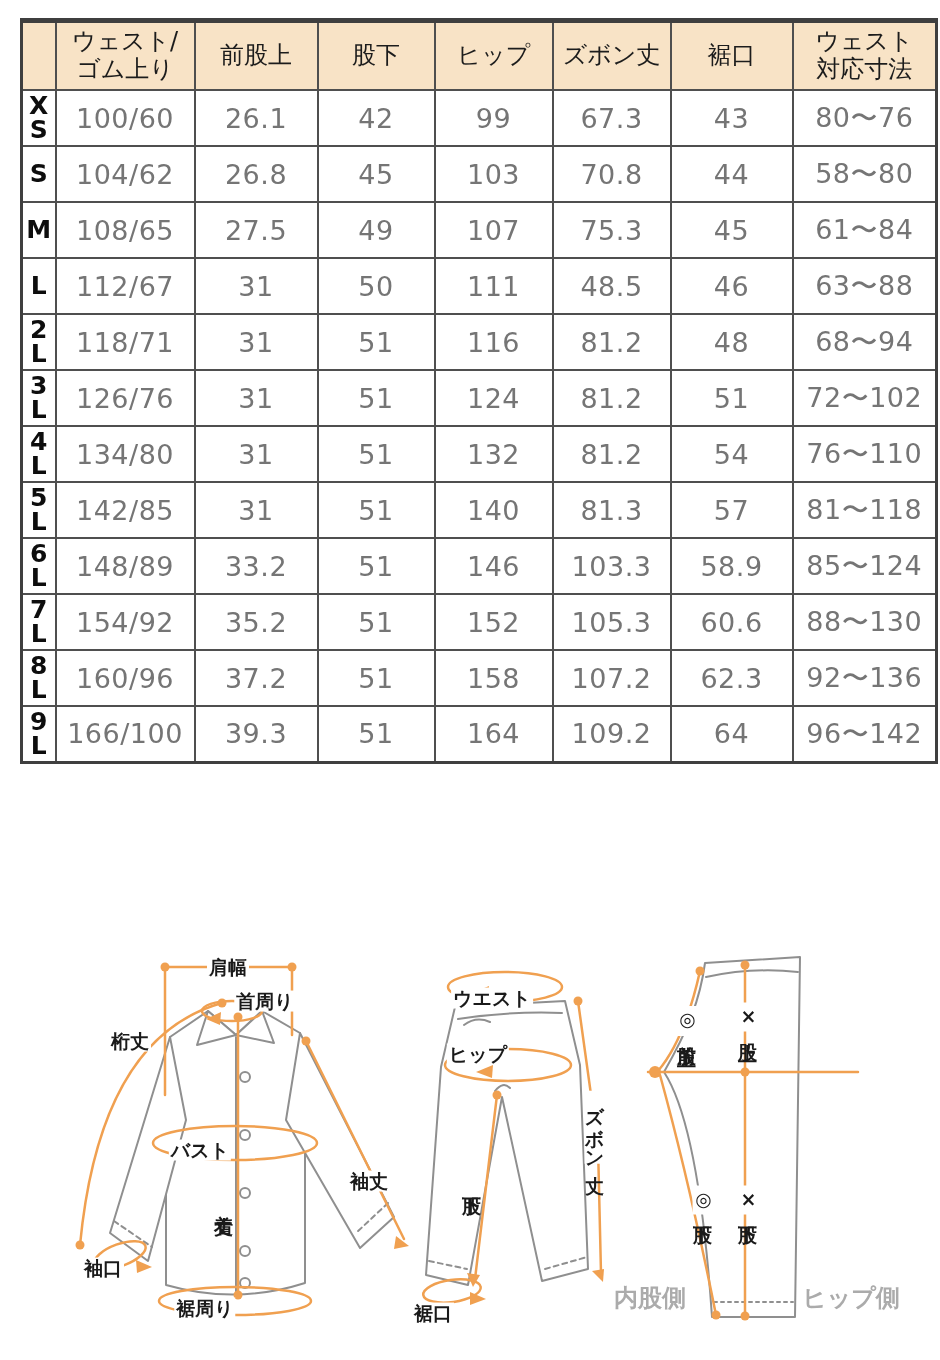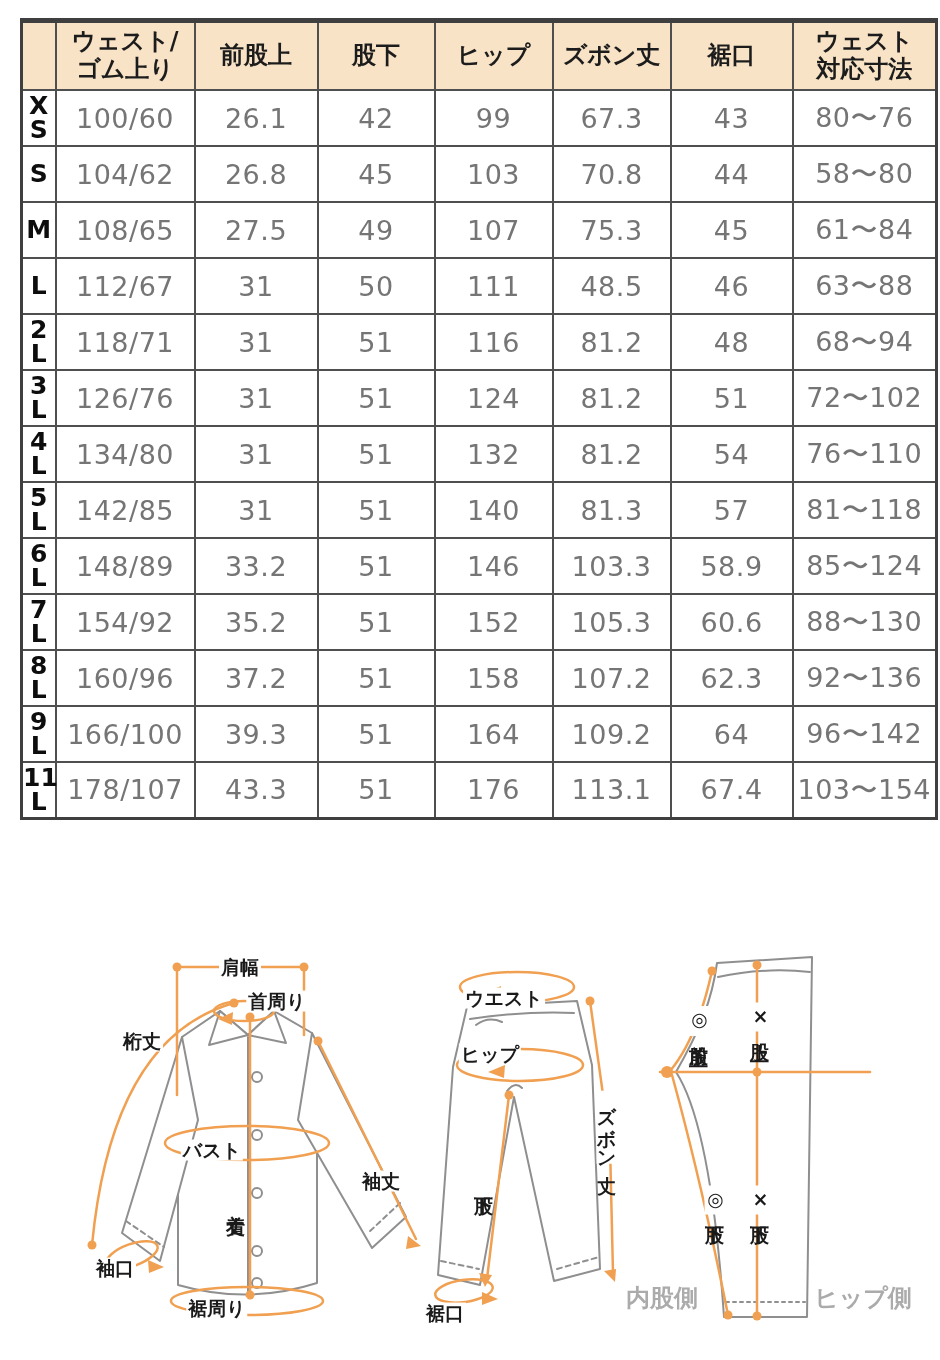--- a/index.html
+++ b/index.html
@@ -20,41 +20,41 @@
     border-top-width:5px;
   }
   table.size-table th,table.size-table td{
     border:2px solid #4f4f4f;
     text-align:center;vertical-align:middle;
     padding:0;
   }
   table.size-table thead th{
     background:#f8e3c6;
     color:#1c1c1c;
-    font-size:24px;font-weight:700;
+    font-size:24px;font-weight:400;
     line-height:1.15;
     white-space:pre-line;
     height:66px;
   }
   table.size-table tbody tr{height:56px;}
   table.size-table tbody td{
     color:#757575;
     font-size:27px;font-weight:400;
     letter-spacing:0.5px;
   }
   table.size-table .size-cell{
     background:#ffffff;
     color:#0d0d0d;
     font-size:25px;font-weight:600;
     line-height:0.95;
     white-space:pre-line;
     text-align:center;
   }
   
-  .diagrams{position:absolute;left:12px;top:945px;width:768px;height:415px;}
+  .diagrams{position:absolute;left:0;top:945px;width:768px;height:415px;}
   .diagrams svg{position:absolute;left:0;top:0;}
   .dlabel{
     position:absolute;
     transform:translate(-50%,-50%);
     font-size:19px;font-weight:700;color:#1a1a1a;
     background:#ffffff;padding:0 2px;
     white-space:nowrap;line-height:1.1;
     z-index:2;
   }
   .dlabel.v{
@@ -223,31 +223,20 @@
           <th class="size-cell">9
 L</th>
           <td>166/100</td>
           <td>39.3</td>
           <td>51</td>
           <td>164</td>
           <td>109.2</td>
           <td>64</td>
           <td>96〜142</td>
         </tr>
-        <tr>
-          <th class="size-cell">11
-L</th>
-          <td>178/107</td>
-          <td>43.3</td>
-          <td>51</td>
-          <td>176</td>
-          <td>113.1</td>
-          <td>67.4</td>
-          <td>103〜154</td>
-        </tr>
       </tbody>
   </table>
 
   <div class="diagrams">
     <svg width="940" height="415" viewBox="0 0 940 415">
 
       <g stroke="#8f8f8f" stroke-width="2" fill="none" stroke-linejoin="round" stroke-linecap="round">
         <path fill="#ffffff" d="M170,92 L208,66 L236,90 L262,66 L300,88 L305,200 L305,338 Q236,360 166,340 L166,200 Z"></path>
         <path fill="#ffffff" d="M208,66 L236,90 L197,100 Z"></path>
         <path fill="#ffffff" d="M262,66 L236,90 L274,98 Z"></path>

